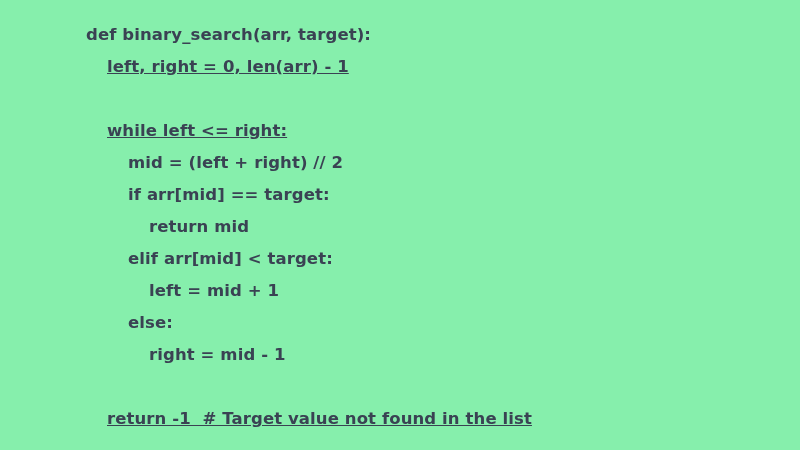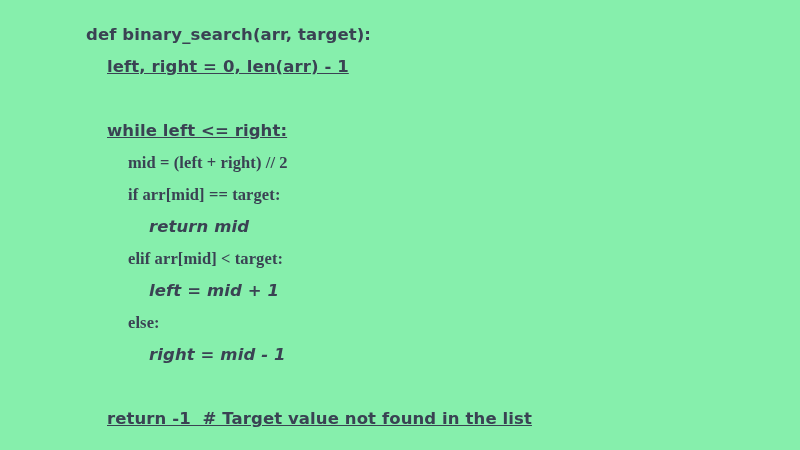--- a/index.html
+++ b/index.html
@@ -36,21 +36,21 @@
     font-size: 16.5px;
     letter-spacing: 0.1px;
     color: #3a4253;
   }
   .code-line.blank {
     color: transparent;
   }
   
   .indent-0 { padding-left: 0px; }
   .indent-1 { padding-left: 21px; text-decoration: underline; }
-  .indent-2 { padding-left: 42px; font-family: Liberation Serif, serif; }
-  .indent-3 { padding-left: 63px; font-style: italic; }
+  .indent-2 { padding-left: 42px; }
+  .indent-3 { padding-left: 63px; }
 </style>
 </head>
 <body>
 
 <div id="code-figure">
   <pre class="code-block"><code><span class="code-line indent-0">def binary_search(arr, target):</span><span class="code-line indent-1">left, right = 0, len(arr) - 1</span><span class="code-line blank indent-0"></span><span class="code-line indent-1">while left &lt;= right:</span><span class="code-line indent-2">mid = (left + right) // 2</span><span class="code-line indent-2">if arr[mid] == target:</span><span class="code-line indent-3">return mid</span><span class="code-line indent-2">elif arr[mid] &lt; target:</span><span class="code-line indent-3">left = mid + 1</span><span class="code-line indent-2">else:</span><span class="code-line indent-3">right = mid - 1</span><span class="code-line blank indent-0"></span><span class="code-line indent-1">return -1  # Target value not found in the list</span></code></pre>
 </div>
 
 </body></html>

